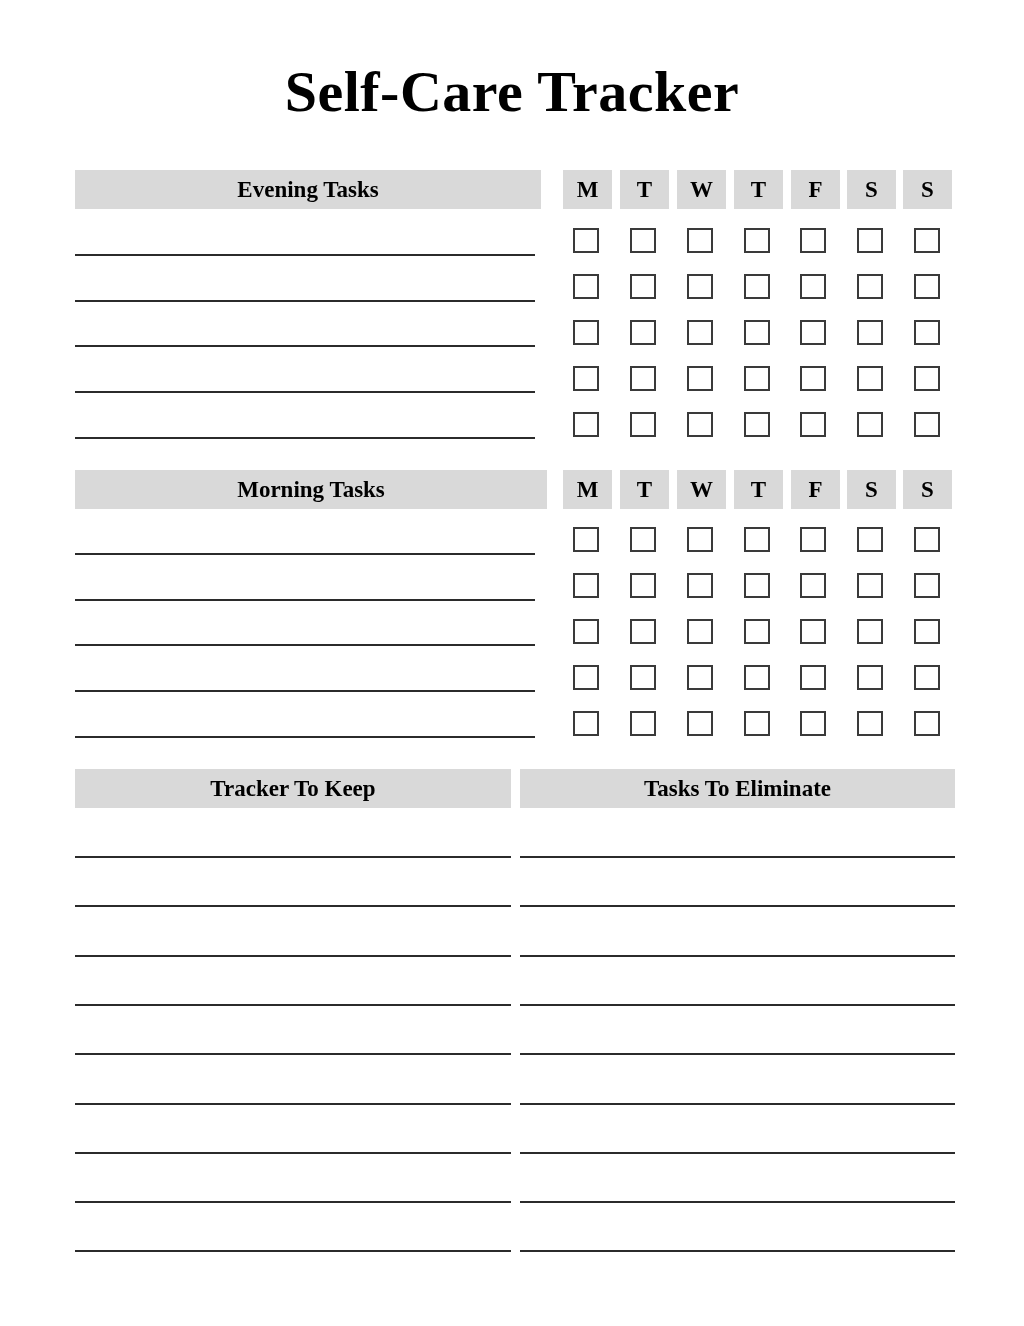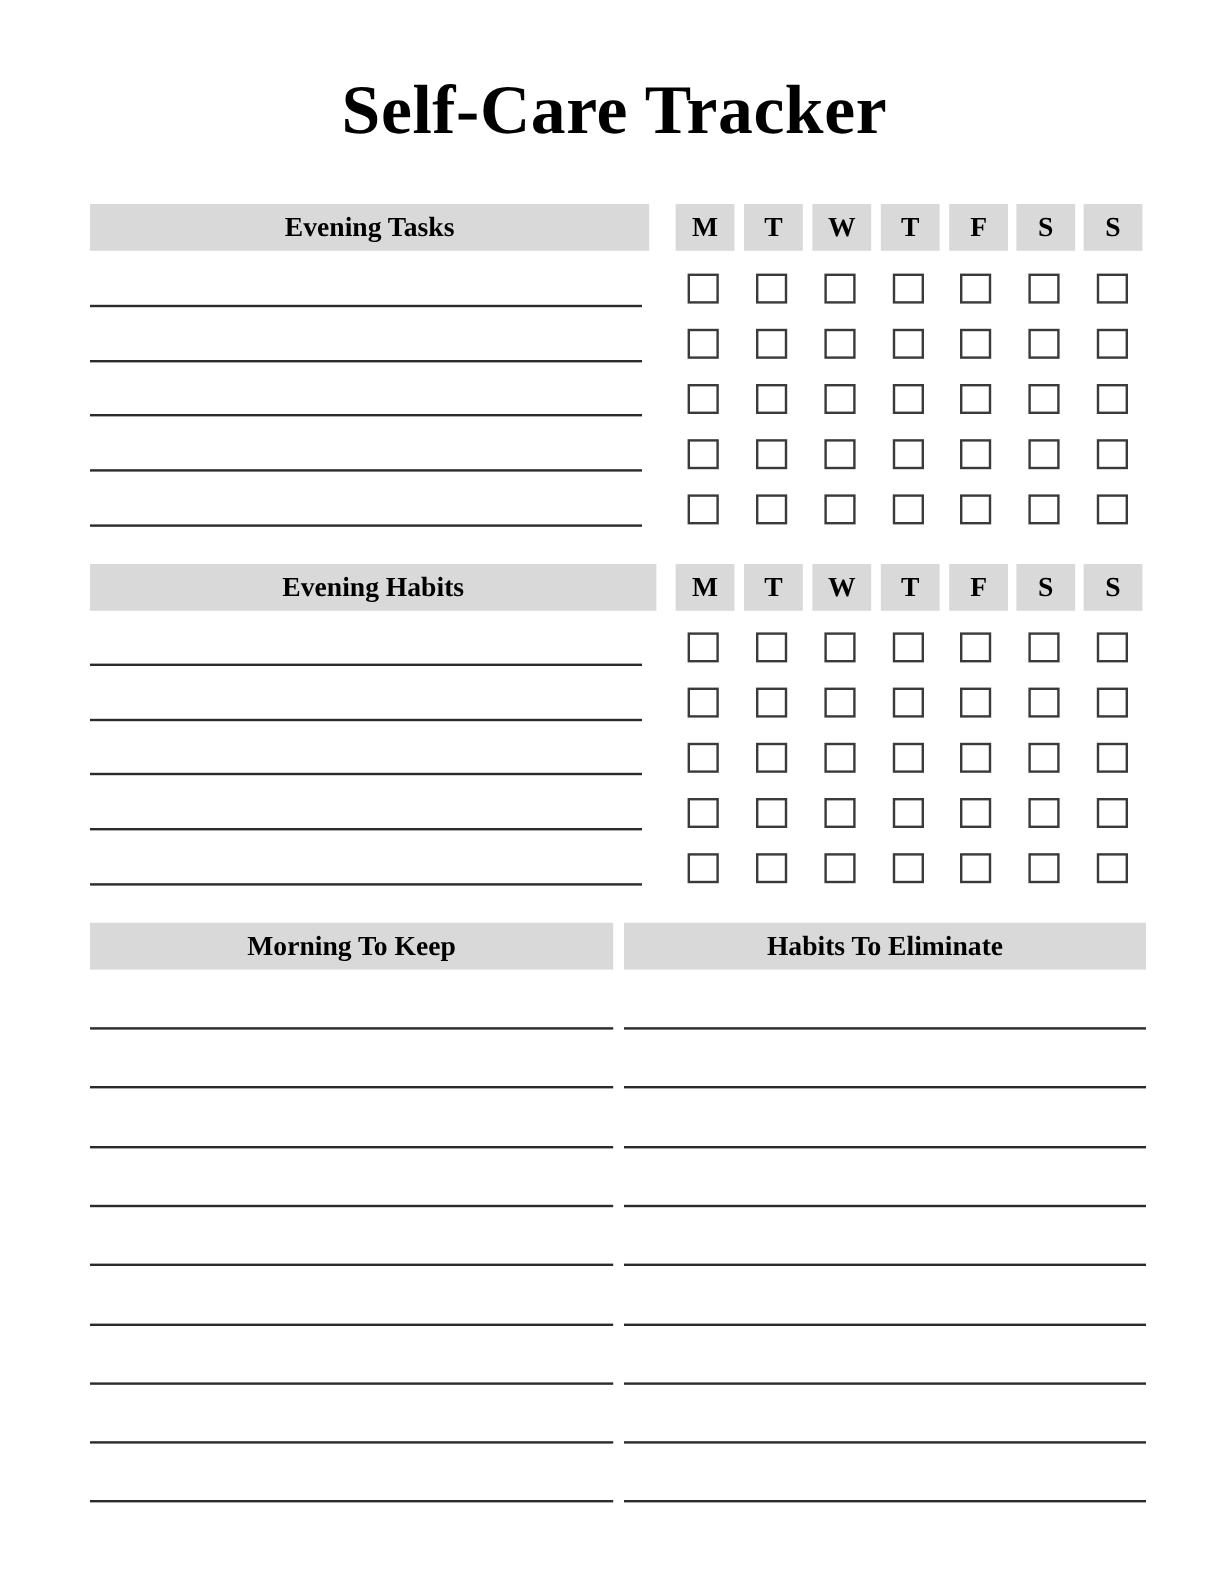--- a/index.html
+++ b/index.html
@@ -141,21 +141,21 @@
         <div class="cbox" style="left: 687px; top: 412px;"></div>
         <div class="cbox" style="left: 744px; top: 412px;"></div>
         <div class="cbox" style="left: 800px; top: 412px;"></div>
         <div class="cbox" style="left: 857px; top: 412px;"></div>
         <div class="cbox" style="left: 914px; top: 412px;"></div>
       </div>
   </div>
 
   <div>
 
-    <div class="bar" style="left:75px; top:470px; width:472px; height:39px;">Evening Habits</div>
+    <div class="bar" style="left:75px; top:470px; width:472px; height:39px;">Morning Tasks</div>
 
     <div id="evening-days">
         <div class="daybox" style="left: 563px; top: 470px;">M</div>
         <div class="daybox" style="left: 620px; top: 470px;">T</div>
         <div class="daybox" style="left: 677px; top: 470px;">W</div>
         <div class="daybox" style="left: 734px; top: 470px;">T</div>
         <div class="daybox" style="left: 791px; top: 470px;">F</div>
         <div class="daybox" style="left: 847px; top: 470px;">S</div>
         <div class="daybox" style="left: 903px; top: 470px;">S</div>
       </div>
@@ -200,23 +200,23 @@
         <div class="cbox" style="left: 687px; top: 711px;"></div>
         <div class="cbox" style="left: 744px; top: 711px;"></div>
         <div class="cbox" style="left: 800px; top: 711px;"></div>
         <div class="cbox" style="left: 857px; top: 711px;"></div>
         <div class="cbox" style="left: 914px; top: 711px;"></div>
       </div>
   </div>
 
   <div>
 
-    <div class="bar" style="left:75px; top:769px; width:436px; height:39px;">Morning To Keep</div>
-
-    <div class="bar" style="left:520px; top:769px; width:435px; height:39px;">Habits To Eliminate</div>
+    <div class="bar" style="left:75px; top:769px; width:436px; height:39px;">Tracker To Keep</div>
+
+    <div class="bar" style="left:520px; top:769px; width:435px; height:39px;">Tasks To Eliminate</div>
 
     <div id="keep-lines">
         <div class="rule" style="left: 75px; top: 856px; width: 436px;"></div>
         <div class="rule" style="left: 75px; top: 905px; width: 436px;"></div>
         <div class="rule" style="left: 75px; top: 955px; width: 436px;"></div>
         <div class="rule" style="left: 75px; top: 1004px; width: 436px;"></div>
         <div class="rule" style="left: 75px; top: 1053px; width: 436px;"></div>
         <div class="rule" style="left: 75px; top: 1103px; width: 436px;"></div>
         <div class="rule" style="left: 75px; top: 1152px; width: 436px;"></div>
         <div class="rule" style="left: 75px; top: 1201px; width: 436px;"></div>

